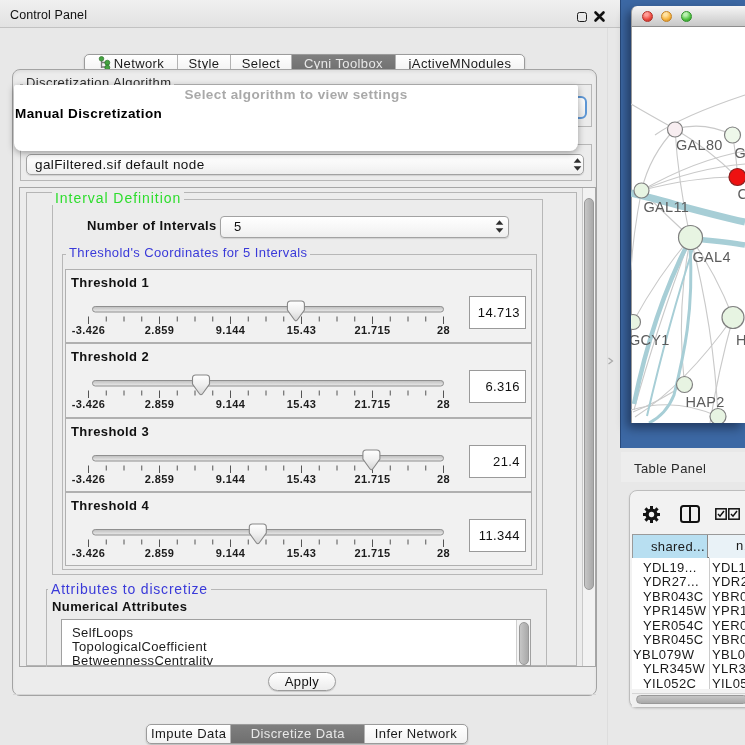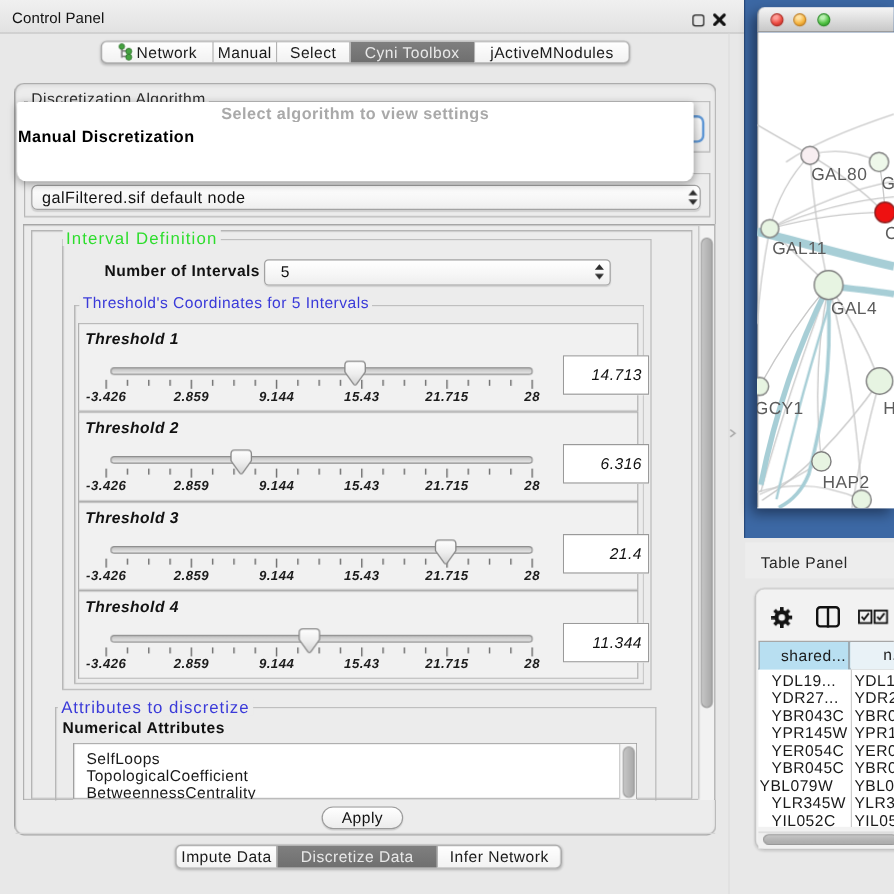--- a/index.html
+++ b/index.html
@@ -1,46 +1,46 @@
 <!DOCTYPE html>
 <html><head><meta charset="utf-8"><style>
 * { margin:0; padding:0; box-sizing:border-box; }
 html,body { width:745px; height:745px; }
 body { font-family:"Liberation Sans", sans-serif; background:#e8e8e8; position:relative; overflow:hidden; transform:translateZ(0); letter-spacing:0.4px; }
 .abs { position:absolute; }
 body * { transform:translateZ(0); }
-.trow { position:absolute; background:#f1f1f1; border:1px solid #b0b0b0;font-style:italic; }
-.vbox { position:absolute; width:72px; height:33px; background:#fff; border:1px solid #9a9a9a;
+.trow { position:absolute; background:#f1f1f1; border:1px solid #b0b0b0; }
+.vbox { position:absolute; width:57px; height:33px; background:#fff; border:1px solid #9a9a9a;
   font-size:13px; color:#111; text-align:right; padding-right:5px; line-height:31px; }
 .tbox { position:absolute; border:1px solid #b7b7b7; }
 .tlabel { position:absolute; font-size:13px; background:#ececec; padding:0 3px; line-height:13px; }
 .combo { position:absolute; background:linear-gradient(#ffffff,#f6f6f6 60%,#eeeeee); border:1px solid #a2a2a2;
   border-radius:5px; font-size:13px; color:#111; box-shadow:0 1px 1px rgba(0,0,0,0.12); }
 .seg { position:absolute; height:19px; border:1px solid #9b9b9b; border-radius:5px;
-  background:linear-gradient(#ffffff,#f2f2f2); box-shadow:0 1px 2px rgba(0,0,0,0.22); display:flex; }
+  background:linear-gradient(#ffffff,#f2f2f2); box-shadow:0 1px 2px rgba(0,0,0,0.22); display:flex;margin-top:20px; }
 .seg > div { font-size:13px; color:#1a1a1a; text-align:center; line-height:17px; border-right:1px solid #b3b3b3; position:relative; }
 .seg > div:last-child { border-right:none; }
 .seg > div.dark { background:linear-gradient(#7f7f7f,#6f6f6f); color:#e8e8e8; }
 </style></head>
 <body>
 
 <div class="abs" style="left:0;top:0;width:620px;height:28px;background:linear-gradient(#f0f0f0,#e2e2e2);border-bottom:1px solid #c2c2c2"></div>
 <div class="abs" style="left:10px;top:7.5px;font-size:12.5px;letter-spacing:0.1px;color:#111">Control Panel</div>
 <div class="abs" style="left:577px;top:11.5px;width:10px;height:10px;border:1.6px solid #1c1c1c;border-radius:2.5px"></div>
 <svg class="abs" style="left:594px;top:11px" width="11" height="11" viewBox="0 0 11 11">
     <path d="M1.5 1.5 L9.5 9.5 M9.5 1.5 L1.5 9.5" stroke="#111" stroke-width="2.6" stroke-linecap="round"></path>
   </svg>
 <div class="seg" style="left:84px;top:34px;width:441px">
 <div style="width:93px"><svg width="13" height="15" viewBox="0 0 13 15" style="vertical-align:-3px;margin-right:3px">
         <path d="M3.5 3 V12 M3.5 6.5 H9 M3.5 11 H9" stroke="#7a7a7a" stroke-width="1.3" fill="none"></path>
         <circle cx="3.5" cy="2.8" r="2.3" fill="#44a340" stroke="#2c7029" stroke-width="0.7"></circle>
         <circle cx="9.3" cy="6.7" r="2.5" fill="#44a340" stroke="#2c7029" stroke-width="0.7"></circle>
         <circle cx="9.3" cy="11.6" r="2.5" fill="#44a340" stroke="#2c7029" stroke-width="0.7"></circle>
       </svg>Network</div>
-<div style="width:53px">Manual</div>
+<div style="width:53px">Style</div>
 <div style="width:61px">Select</div>
 <div class="dark" style="width:104px">Cyni Toolbox</div>
 <div style="width:128px">jActiveMNodules</div>
 </div>
 <div class="abs" style="left:12px;top:69px;width:585px;height:627px;border:1px solid #a3a3a3;border-radius:8px;background:#ececec;box-shadow:inset 0 2px 3px rgba(0,0,0,0.06)"></div>
 <div class="tbox" style="left:20px;top:84px;width:572px;height:43px"></div>
 <div class="tlabel" style="left:23px;top:75.5px;color:#2d2d2d">Discretization Algorithm</div>
 <div class="abs" style="left:556px;top:96px;width:31px;height:23px;border:2.5px solid #5e97d5;border-radius:6px;background:linear-gradient(#fff,#ededed)"></div>
 <div class="tbox" style="left:20px;top:144px;width:572px;height:37px"></div>
 <div class="tlabel" style="left:23px;top:138px;color:#2d2d2d">Table Data</div>

